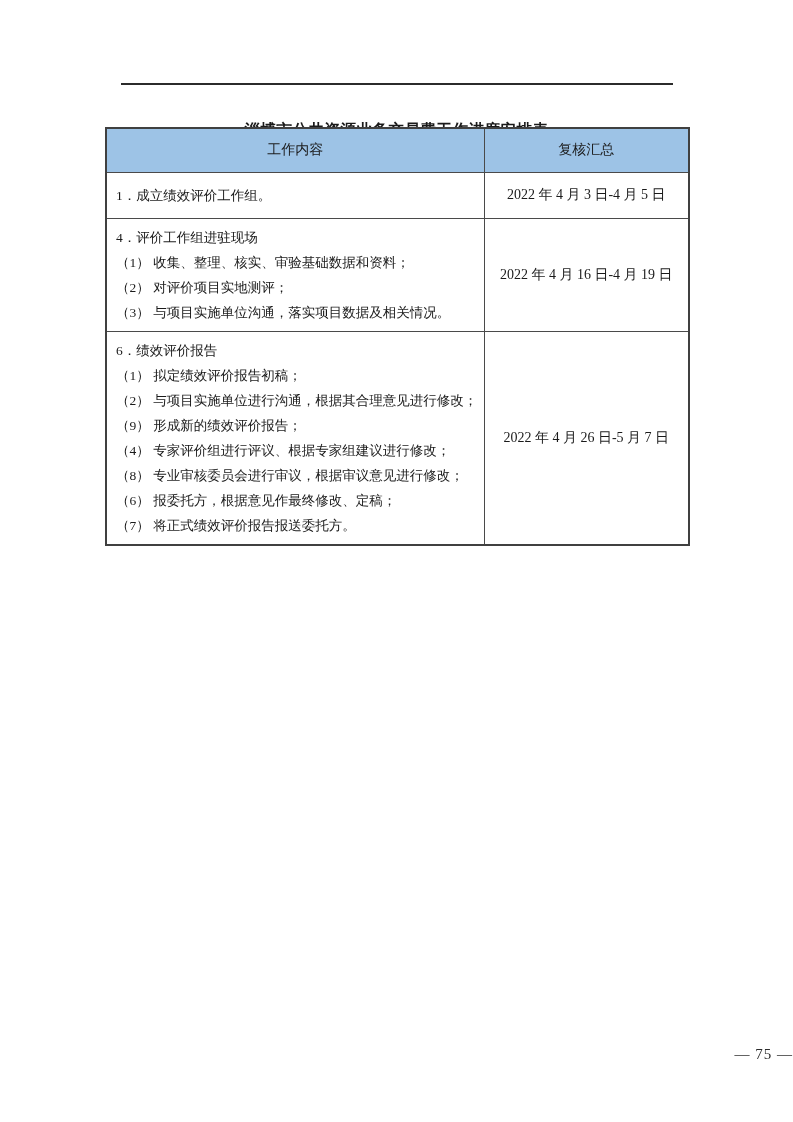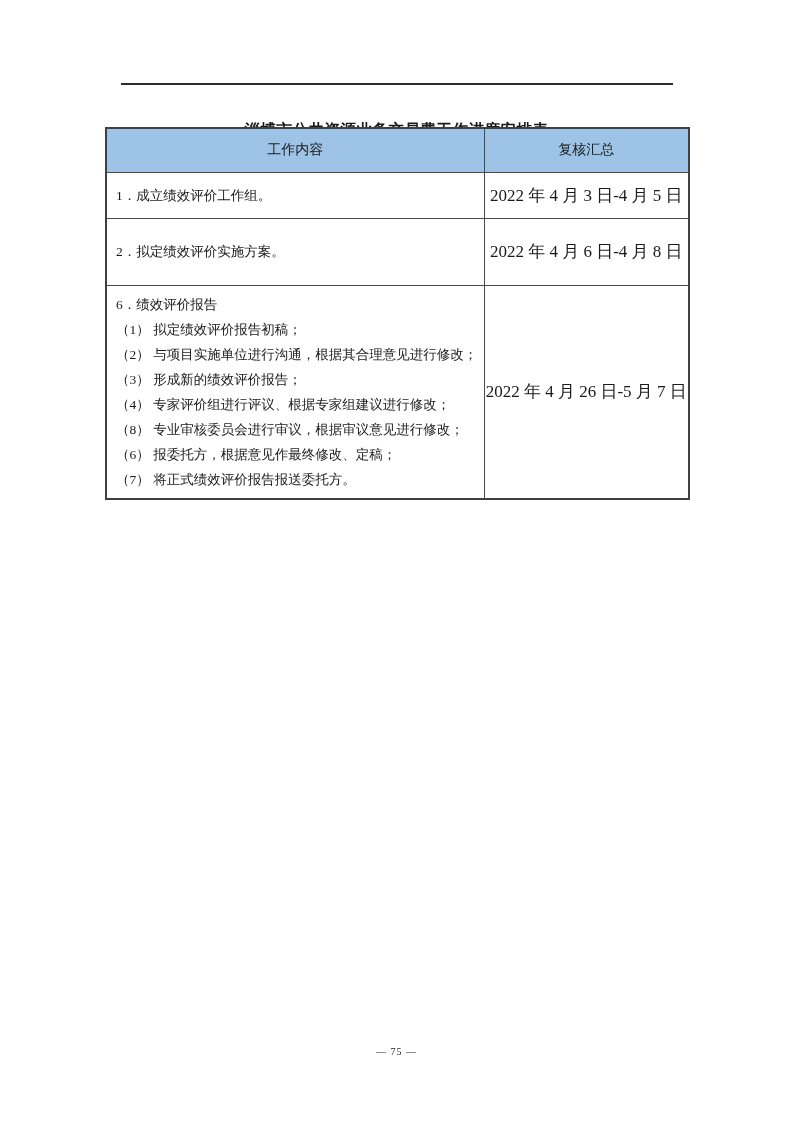--- a/index.html
+++ b/index.html
@@ -55,38 +55,38 @@
     border-bottom: 2px solid #404040;
     font-family: Liberation Serif, serif;
   }
 
   td.content-cell {
     padding: 6px 4px 6px 9px;
     font-size: 13.5px;
   }
   td.time-cell {
     text-align: center;
-    font-size: 17px;
+    font-size: 14px;
     white-space: nowrap;
   }
   .content-line { line-height: 25px; }
 
   tbody tr:nth-child(1) { height: 46px; margin-left: 32px; }
   tbody tr:nth-child(2) { height: 67px; }
   tbody tr:nth-child(3) { height: 174px; }
   tbody tr:nth-child(4) { height: 101px; }
   tbody tr:nth-child(5) { height: 199px; }
   tbody tr:nth-child(6) { height: 216px; border-radius: 6px; }
 
   .page-number {
     position: absolute;
     left: 0; top: 1046px;
     width: 100%;
-    text-align: center;
-    font-size: 10px;
+    text-align: right;
+    font-size: 15px;
     color: #2b2b2b;
     letter-spacing: 1px;
   }
 </style>
 </head>
 <body>
 
 <div class="page">
 
   <div class="top-rule"></div>
@@ -106,30 +106,33 @@
     </thead>
     <tbody>
         <tr>
           <td class="content-cell">
             <div class="content-line">1．成立绩效评价工作组。</div>
           </td>
           <td class="time-cell">2022 年 4 月 3 日-4 月 5 日</td>
         </tr>
         <tr>
           <td class="content-cell">
-            <div class="content-line">2．拟定绩效评价实施方案。</div>
+            <div class="content-line">4．评价工作组进驻现场</div>
+            <div class="content-line">（1） 收集、整理、核实、审验基础数据和资料；</div>
+            <div class="content-line">（2） 对评价项目实地测评；</div>
+            <div class="content-line">（3） 与项目实施单位沟通，落实项目数据及相关情况。</div>
           </td>
-          <td class="time-cell">2022 年 4 月 6 日-4 月 8 日</td>
+          <td class="time-cell">2022 年 4 月 16 日-4 月 19 日</td>
         </tr>
         <tr>
           <td class="content-cell">
             <div class="content-line">6．绩效评价报告</div>
             <div class="content-line">（1） 拟定绩效评价报告初稿；</div>
             <div class="content-line">（2） 与项目实施单位进行沟通，根据其合理意见进行修改；</div>
-            <div class="content-line">（3） 形成新的绩效评价报告；</div>
+            <div class="content-line">（9） 形成新的绩效评价报告；</div>
             <div class="content-line">（4） 专家评价组进行评议、根据专家组建议进行修改；</div>
             <div class="content-line">（8） 专业审核委员会进行审议，根据审议意见进行修改；</div>
             <div class="content-line">（6） 报委托方，根据意见作最终修改、定稿；</div>
             <div class="content-line">（7） 将正式绩效评价报告报送委托方。</div>
           </td>
           <td class="time-cell">2022 年 4 月 26 日-5 月 7 日</td>
         </tr>
       </tbody>
   </table>
 

